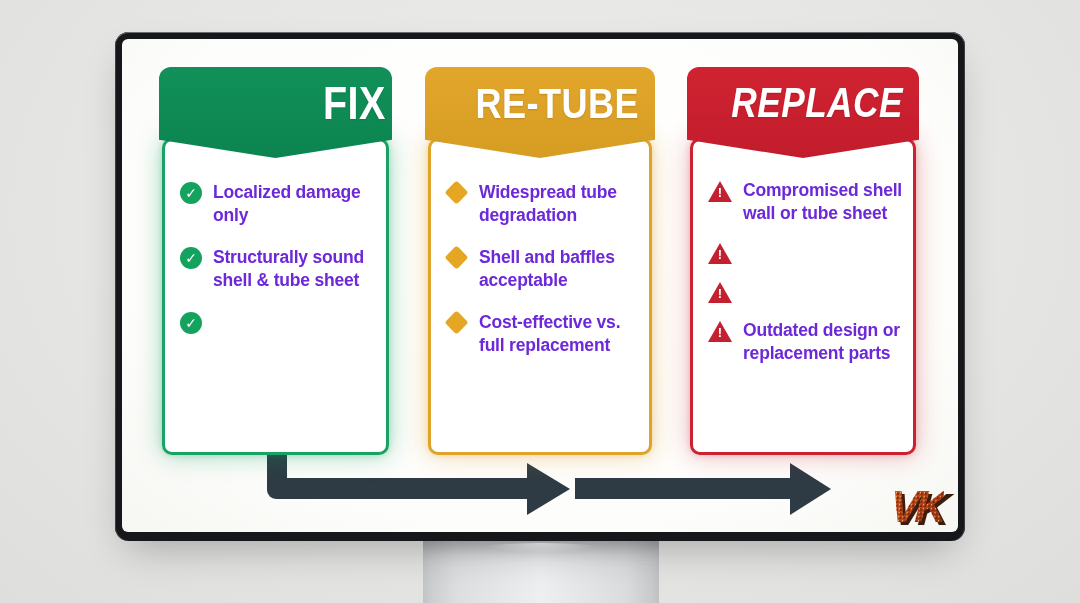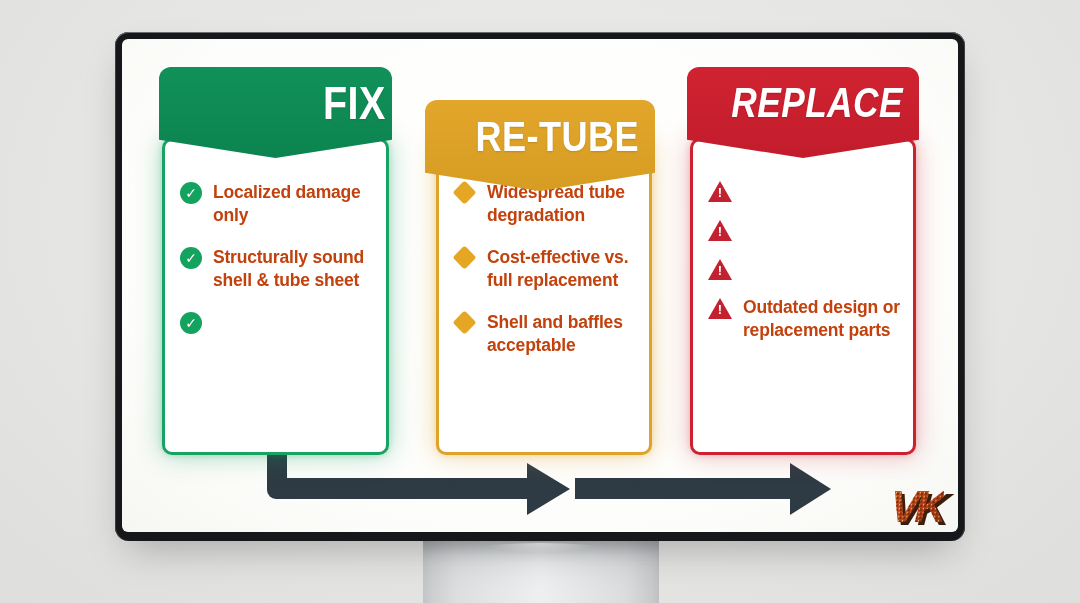--- a/index.html
+++ b/index.html
@@ -51,44 +51,44 @@
     z-index: 4;
     display: flex; justify-content: flex-end; align-items: flex-start;
   }
   .banner-title {
     color: #ffffff; font-weight: 700; line-height: 72px;
     transform: scaleX(.84); transform-origin: 50% 50%;
     white-space: nowrap; letter-spacing: .5px;
     text-shadow: 0 1px 2px rgba(0,0,0,.15);
   }
   .col-fix .banner     { background: linear-gradient(180deg,#119159 0%, #0c8450 100%); box-shadow: 0 14px 20px -8px rgba(13,138,85,.55); }
-  .col-retube .banner  { background: linear-gradient(180deg,#e2a62b 0%, #d69d22 100%); box-shadow: 0 14px 20px -8px rgba(223,163,42,.55); margin-top: 33px; }
+  .col-retube .banner  { background: linear-gradient(180deg,#e2a62b 0%, #d69d22 100%); box-shadow: 0 14px 20px -8px rgba(223,163,42,.55); }
   .col-replace .banner { background: linear-gradient(180deg,#d02331 0%, #c21c2c 100%); box-shadow: 0 14px 20px -8px rgba(201,32,48,.5); font-style: italic; }
   .col-fix .banner-title     { font-size: 47px; }
   .col-retube .banner-title  { font-size: 43px; }
   .col-replace .banner-title { font-size: 42px; }
 
   .card {
     position: absolute; left: 3px; right: 3px; top: 71px; height: 317px;
     background: #ffffff; border-radius: 10px; z-index: 3;
   }
   .col-fix .card     { border: 3px solid #18a263; box-shadow: 0 0 26px rgba(17,160,95,.38), 0 0 6px rgba(17,160,95,.25); }
-  .col-retube .card  { border: 3px solid #dfa32a; box-shadow: 0 0 26px rgba(223,163,42,.40), 0 0 6px rgba(223,163,42,.28); margin-left: 8px; }
+  .col-retube .card  { border: 3px solid #dfa32a; box-shadow: 0 0 26px rgba(223,163,42,.40), 0 0 6px rgba(223,163,42,.28); }
   .col-replace .card { border: 3px solid #cb2130; box-shadow: 0 0 26px rgba(203,33,48,.32), 0 0 6px rgba(203,33,48,.22); }
 
   .item-list {
     position: absolute; left: 15px; right: 8px; top: 40px;
     display: flex; flex-direction: column; gap: 19px;
   }
   .col-replace .item-list { gap: 16px; top: 38px; }
 
   .item { display: flex; align-items: flex-start; gap: 11px; }
   .item-text {
     font-size: 17.5px; line-height: 23px; font-weight: 700;
-    color: #c2410c; letter-spacing: -0.2px; white-space: pre-line;
+    color: #6d28d9; letter-spacing: -0.2px; white-space: pre-line;
   }
 
   
   .bullet { flex: 0 0 auto; }
   .check-circle {
     width: 22px; height: 22px; border-radius: 50%;
     background: #14a35e; margin-top: 1px;
     display: flex; align-items: center; justify-content: center;
   }
   .check-circle .tick {
@@ -183,42 +183,44 @@
     <div class="column col-retube">
       <div class="card">
         <div class="item-list">
           <div class="item">
             <span class="bullet diamond"></span>
             <span class="item-text">Widespread tube
 degradation</span>
           </div>
           <div class="item">
             <span class="bullet diamond"></span>
+            <span class="item-text">Shell and baffles
+acceptable</span>
+          </div>
+          <div class="item">
+            <span class="bullet diamond"></span>
             <span class="item-text">Cost-effective vs.
 full replacement</span>
-          </div>
-          <div class="item">
-            <span class="bullet diamond"></span>
-            <span class="item-text">Shell and baffles
-acceptable</span>
           </div>
         </div>
       </div>
       <div class="banner">
         <span class="banner-title">RE-TUBE</span>
       </div>
     </div>
 
     <div class="column col-replace">
       <div class="card">
         <div class="item-list">
           <div class="item">
             <span class="bullet warn-triangle">
                 <span class="excl">!</span>
               </span>
+            <span class="item-text">Compromised shell
+wall or tube sheet</span>
           </div>
           <div class="item">
             <span class="bullet warn-triangle">
                 <span class="excl">!</span>
               </span>
           </div>
           <div class="item">
             <span class="bullet warn-triangle">
                 <span class="excl">!</span>
               </span>

